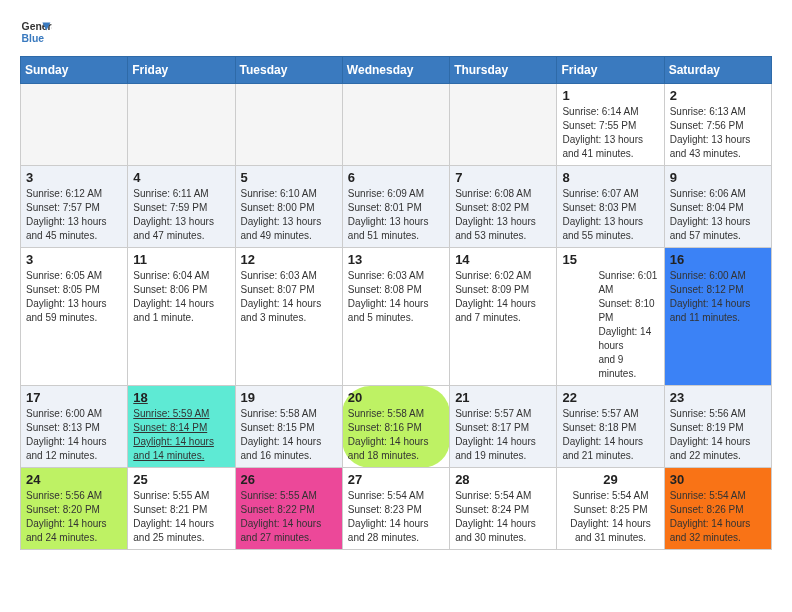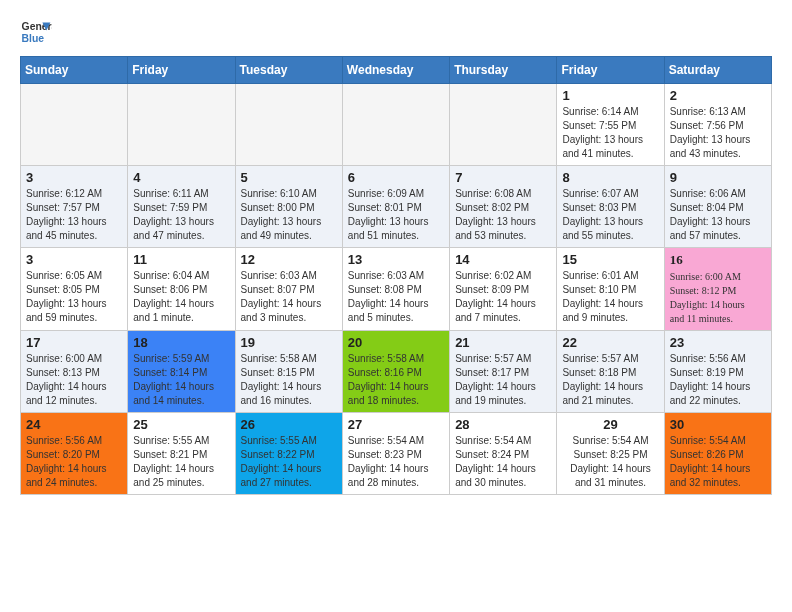--- a/index.html
+++ b/index.html
@@ -231,56 +231,56 @@
           </td>
           <td style="background: rgb(255, 255, 255);">
             <div class="day-num">14</div>
             <div class="day-info" style="white-space: pre-line;">Sunrise: 6:02 AM
 Sunset: 8:09 PM
 Daylight: 14 hours
 and 7 minutes.</div>
           </td>
           <td style="background: rgb(255, 255, 255);">
             <div class="day-num">15</div>
-            <div class="day-info" style="white-space: pre-line;">Sunrise: 6:01 AM
+            <div class="day-info" style="white-space: pre-line; margin-left: 36px;">Sunrise: 6:01 AM
 Sunset: 8:10 PM
 Daylight: 14 hours
 and 9 minutes.</div>
           </td>
-          <td style="background: #f9a8d4; font-family: Liberation Serif, serif;">
+          <td style="background: #3b82f6;">
             <div class="day-num">16</div>
             <div class="day-info" style="white-space: pre-line;">Sunrise: 6:00 AM
 Sunset: 8:12 PM
 Daylight: 14 hours
 and 11 minutes.</div>
           </td>
         </tr>
         <tr>
           <td style="background: rgb(238, 242, 248);">
             <div class="day-num">17</div>
             <div class="day-info" style="white-space: pre-line;">Sunrise: 6:00 AM
 Sunset: 8:13 PM
 Daylight: 14 hours
 and 12 minutes.</div>
           </td>
-          <td style="background: #3b82f6;">
+          <td style="background: #5eead4; text-decoration: underline;">
             <div class="day-num">18</div>
             <div class="day-info" style="white-space: pre-line;">Sunrise: 5:59 AM
 Sunset: 8:14 PM
 Daylight: 14 hours
 and 14 minutes.</div>
           </td>
           <td style="background: rgb(238, 242, 248);">
             <div class="day-num">19</div>
             <div class="day-info" style="white-space: pre-line;">Sunrise: 5:58 AM
 Sunset: 8:15 PM
 Daylight: 14 hours
 and 16 minutes.</div>
           </td>
-          <td style="background: #84cc16;">
+          <td style="background: #bef264; border-radius: 28px;">
             <div class="day-num">20</div>
             <div class="day-info" style="white-space: pre-line;">Sunrise: 5:58 AM
 Sunset: 8:16 PM
 Daylight: 14 hours
 and 18 minutes.</div>
           </td>
           <td style="background: rgb(238, 242, 248);">
             <div class="day-num">21</div>
             <div class="day-info" style="white-space: pre-line;">Sunrise: 5:57 AM
 Sunset: 8:17 PM
@@ -296,35 +296,35 @@
           </td>
           <td style="background: rgb(238, 242, 248);">
             <div class="day-num">23</div>
             <div class="day-info" style="white-space: pre-line;">Sunrise: 5:56 AM
 Sunset: 8:19 PM
 Daylight: 14 hours
 and 22 minutes.</div>
           </td>
         </tr>
         <tr>
-          <td style="background: #f97316;">
+          <td style="background: #bef264;">
             <div class="day-num">24</div>
             <div class="day-info" style="white-space: pre-line;">Sunrise: 5:56 AM
 Sunset: 8:20 PM
 Daylight: 14 hours
 and 24 minutes.</div>
           </td>
           <td style="background: rgb(255, 255, 255);">
             <div class="day-num">25</div>
             <div class="day-info" style="white-space: pre-line;">Sunrise: 5:55 AM
 Sunset: 8:21 PM
 Daylight: 14 hours
 and 25 minutes.</div>
           </td>
-          <td style="background: #0ea5e9;">
+          <td style="background: #ec4899;">
             <div class="day-num">26</div>
             <div class="day-info" style="white-space: pre-line;">Sunrise: 5:55 AM
 Sunset: 8:22 PM
 Daylight: 14 hours
 and 27 minutes.</div>
           </td>
           <td style="background: rgb(255, 255, 255);">
             <div class="day-num">27</div>
             <div class="day-info" style="white-space: pre-line;">Sunrise: 5:54 AM
 Sunset: 8:23 PM

